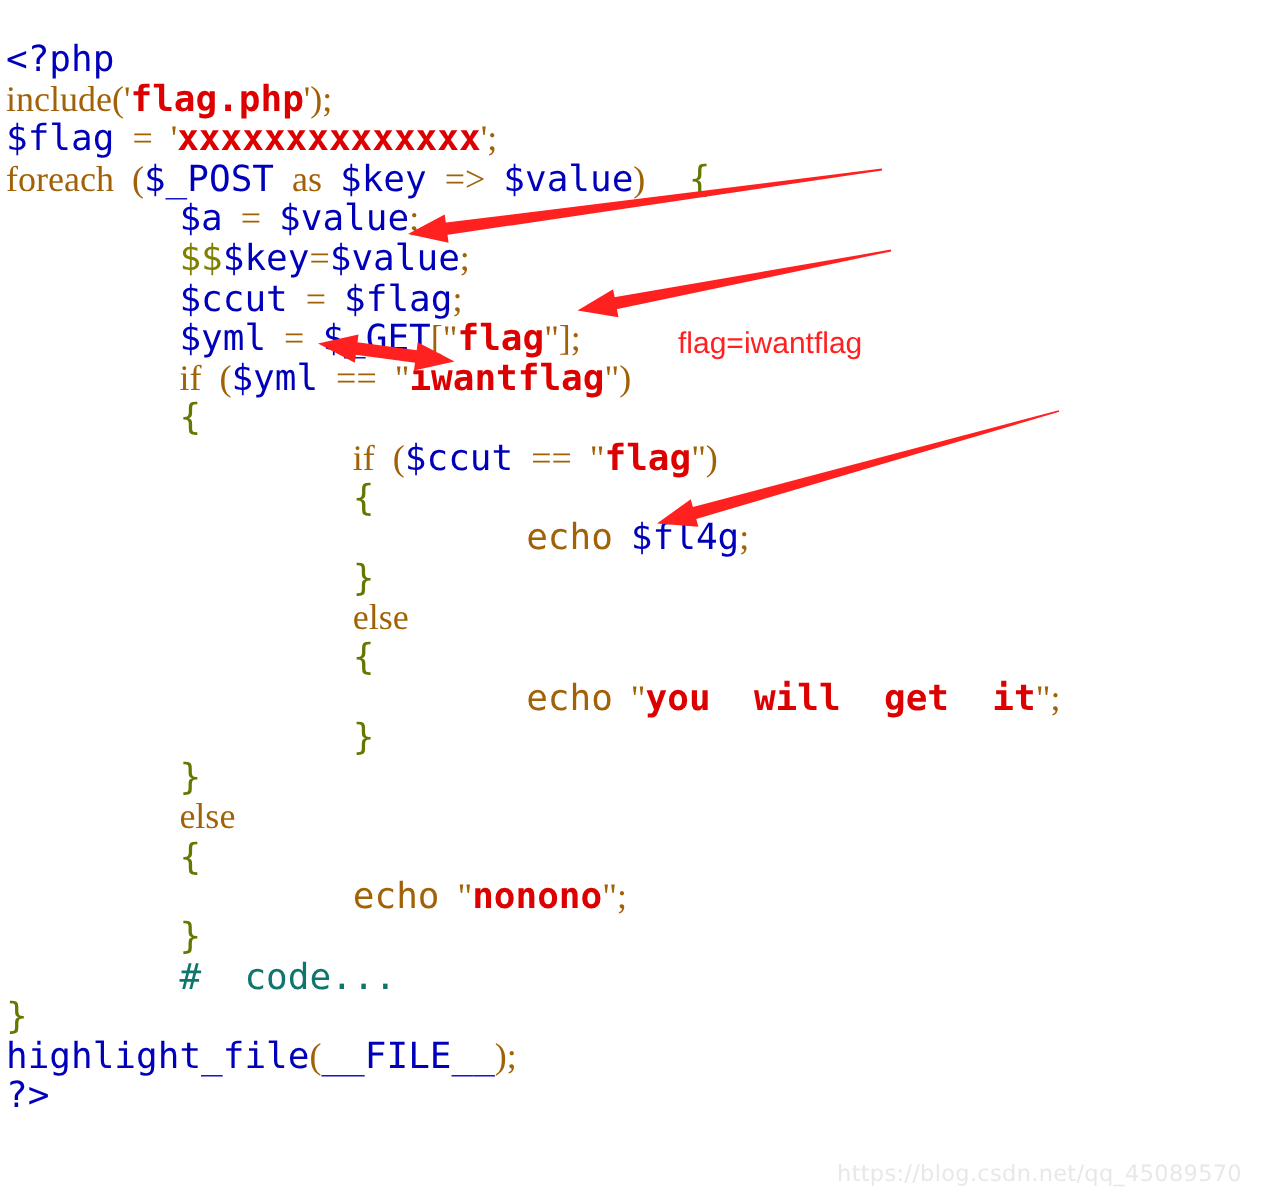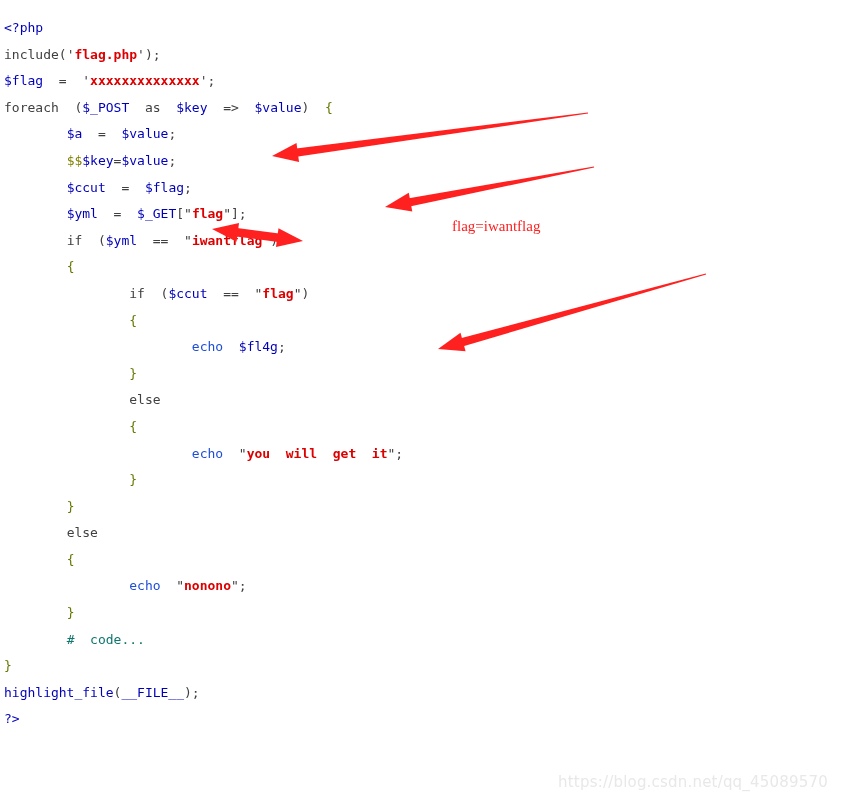--- a/index.html
+++ b/index.html
@@ -17,50 +17,50 @@
     font-family: "DejaVu Serif", "Liberation Serif", serif;
   }
 
   
   #code {
     position: absolute;
     left: 4px;
     top: 2px;
     width: 833px;
     font-family: "DejaVu Sans Mono", "Liberation Mono", monospace;
-    font-size: 13px;
+    font-size: 24px;
     line-height: 26.6px;
     white-space: pre;
     letter-spacing: 0px;
     z-index: 1;
   }
   #code .ln { display: block; height: 26.6px; }
 
   
-  .c-def  { color: #404040; }              
+  .c-def  { color: #a16207; font-family: Liberation Serif, serif; }              
   .c-var  { color: #0000BB; }              
   .c-str  { color: #DD0000; font-weight: bold; }              
   .c-cmt  { color: #0f766e; }              
   .c-dol  { color: #808000; }              
-  .c-kw   { color: #1d4ed8; }              
+  .c-kw   { color: #a16207; }              
   .c-brc  { color: #667700; }              
 
   
   #annotations {
     position: absolute;
     left: 0; top: 0;
     width: 841px; height: 801px;
     z-index: 2;
     pointer-events: none;
   }
   .annot-text {
     position: absolute;
     color: #FF2020;
-    font-family: Liberation Serif, serif;
-    font-size: 15px;
+    font-family: Liberation Sans, sans-serif;
+    font-size: 20px;
     white-space: pre;
     z-index: 3;
   }
 
   
   #watermark {
     position: absolute;
     right: 13px;
     bottom: 10px;
     color: #E8E8E8;

